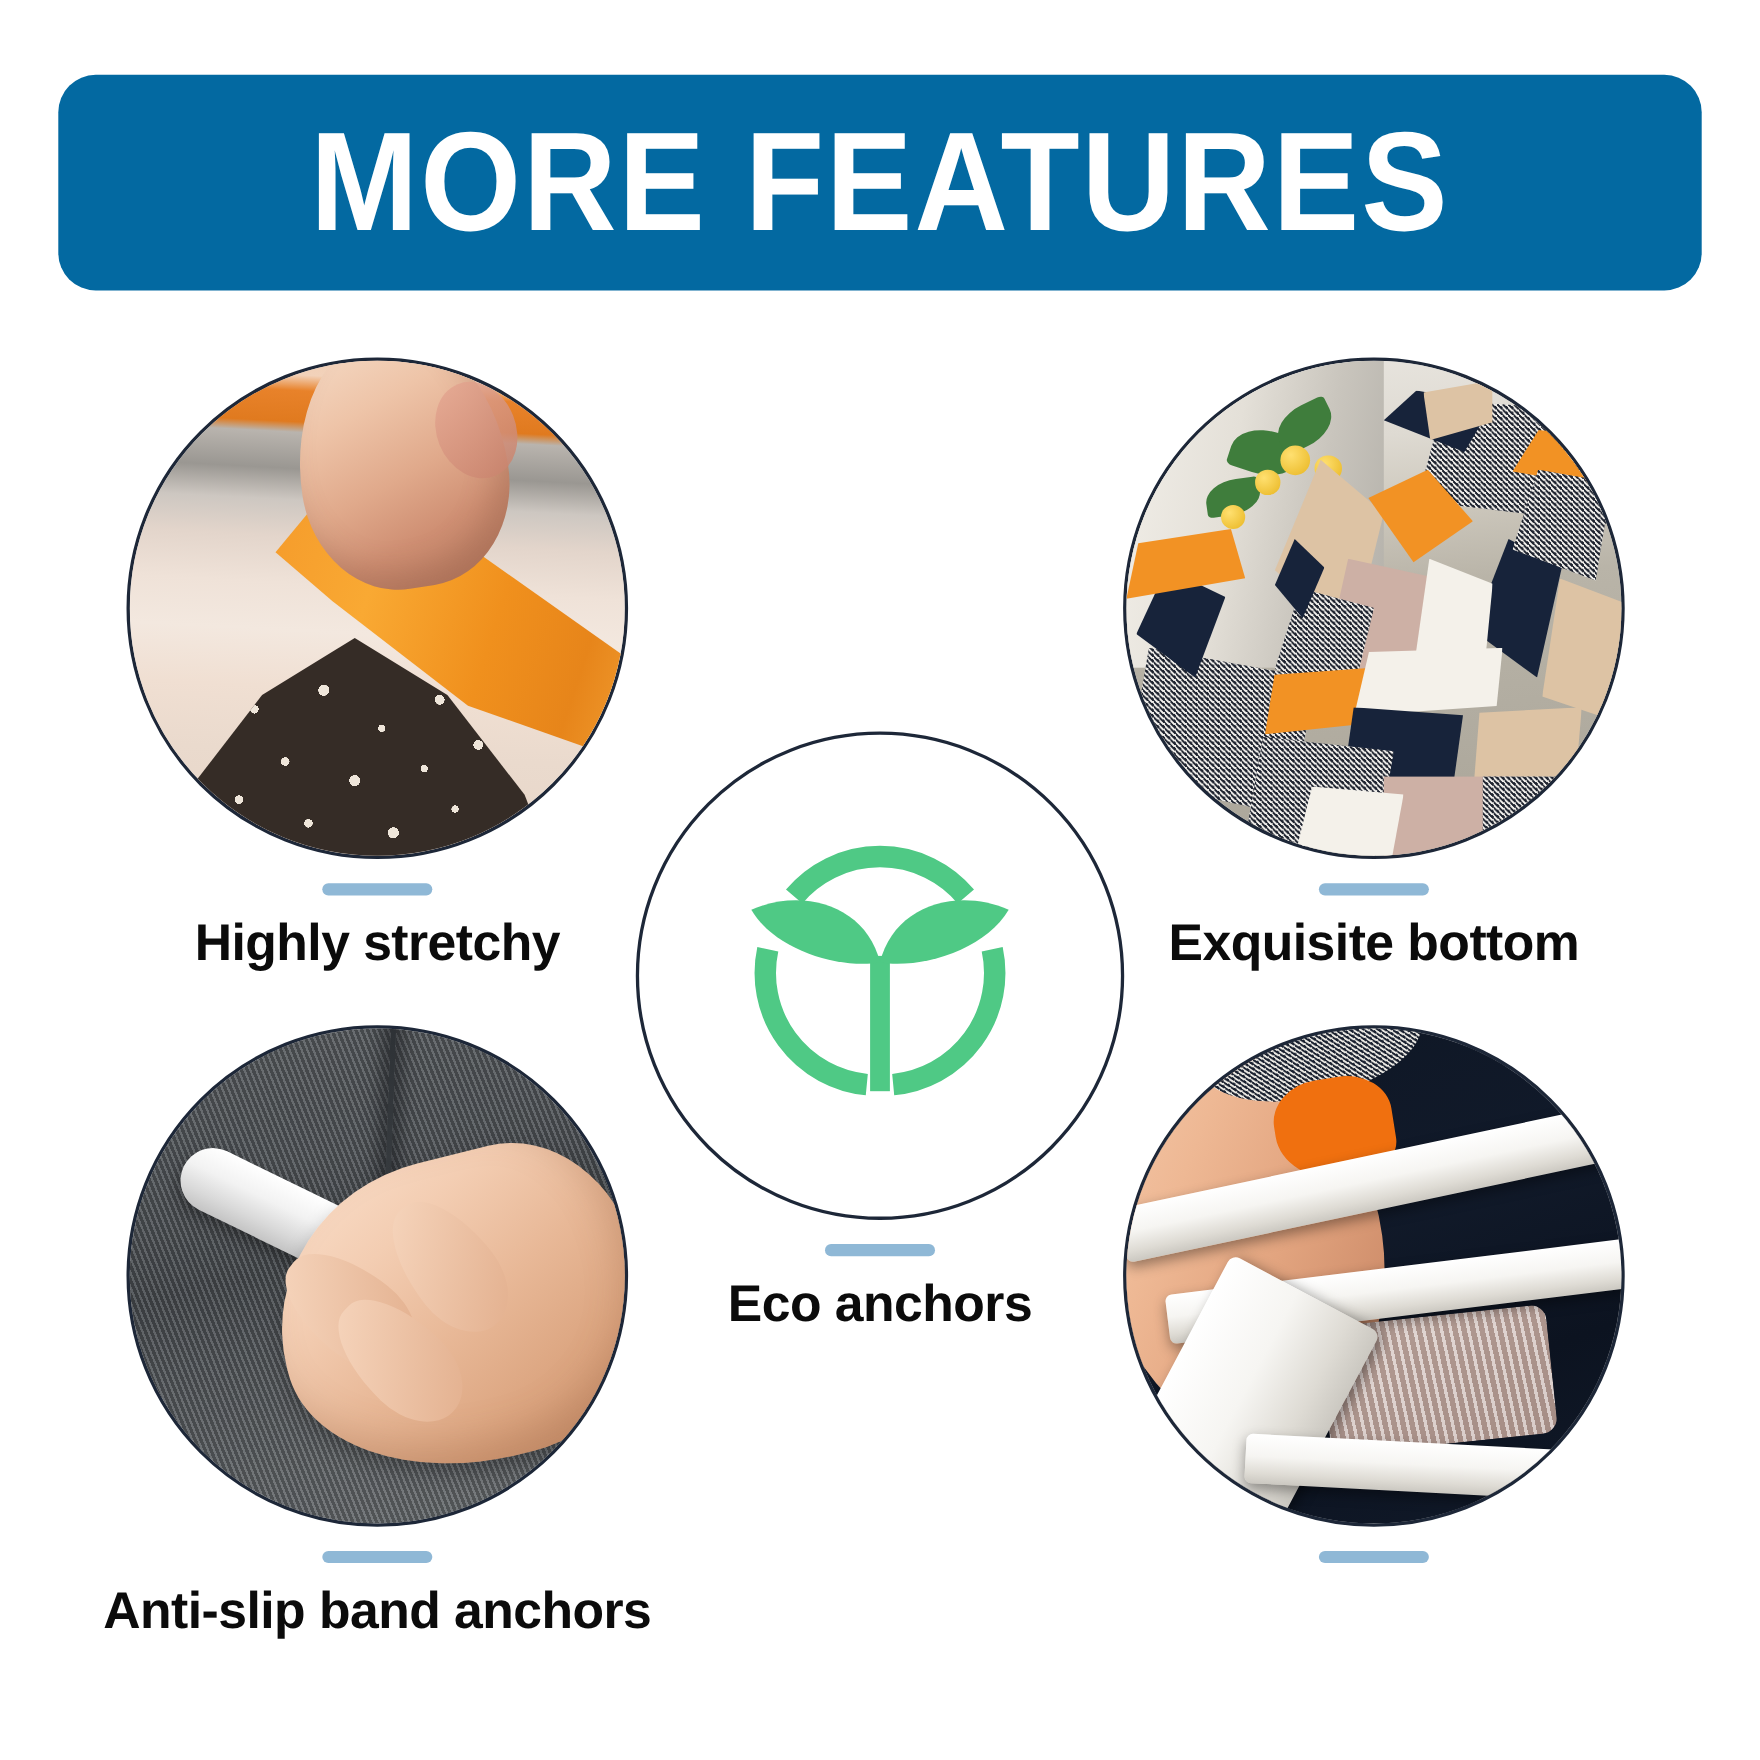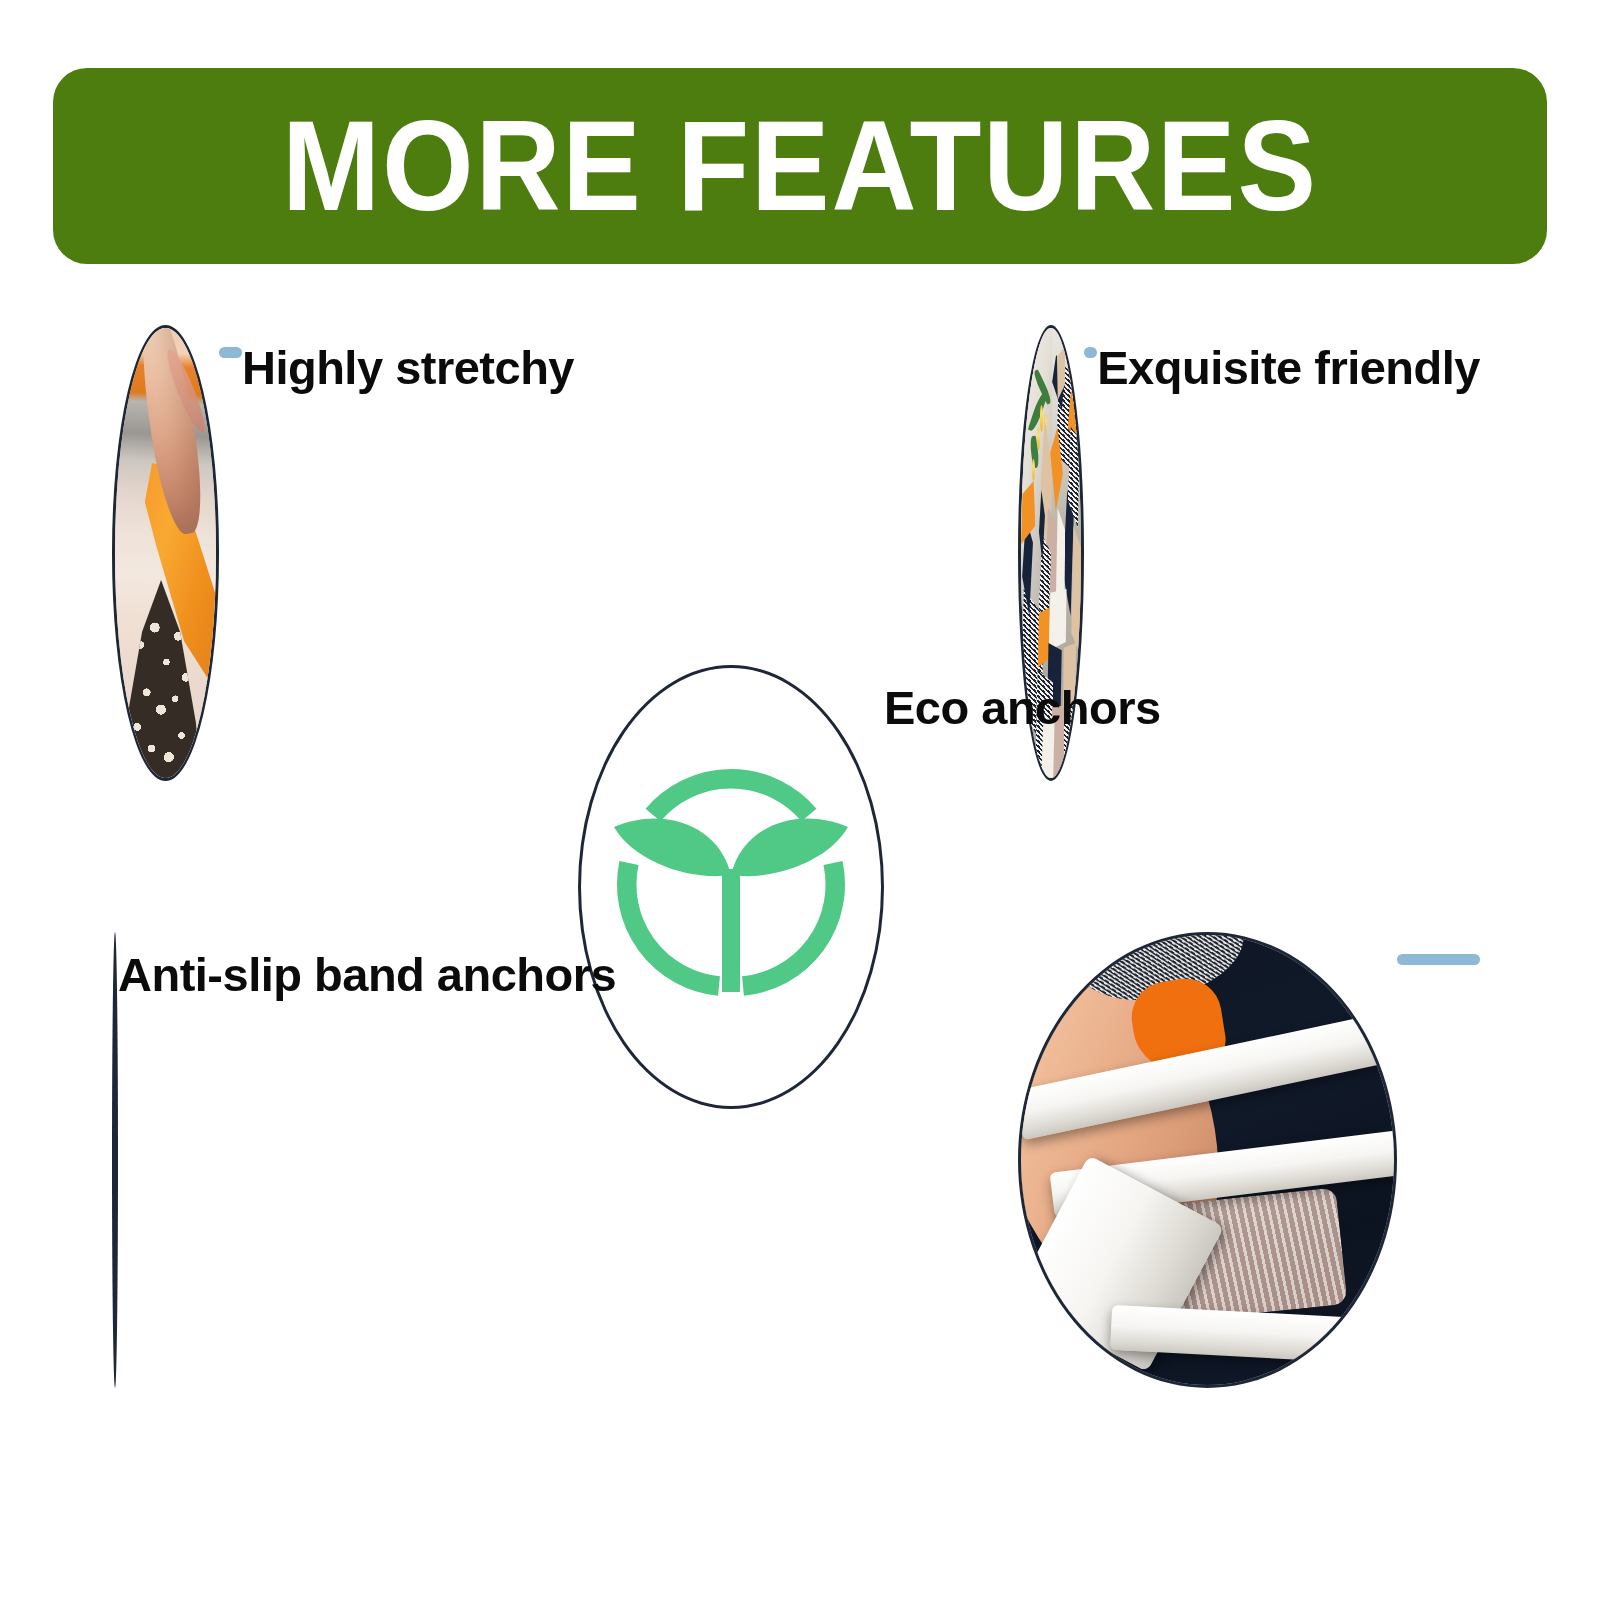--- a/index.html
+++ b/index.html
@@ -10,42 +10,42 @@
     font-family:"Liberation Sans", sans-serif;
     position:relative;
     overflow:hidden;
   }
 
   
   .banner {
     position:absolute;
     left:53px; top:68px;
     width:1494px; height:196px;
-    background:#4d7c0f;
+    background:#0369a1;
     border-radius:34px;
     display:flex; align-items:center; justify-content:center;
   }
   .banner-title {
     color:#ffffff;
     font-family:"Liberation Sans", sans-serif;
     font-weight:bold;
     font-size:128px;
     letter-spacing:2px;
     line-height:1;
     transform:scaleX(0.92);
     white-space:nowrap;
     text-transform:uppercase;
   }
 
   
   .feature {
     position:absolute;
     display:flex;
-    flex-direction:row;
-    align-items:flex-start;
+    flex-direction:column;
+    align-items:center;
   }
   .photo-circle {
     border-radius:50%;
     border:3px solid #1D2738;
     overflow:hidden;
     position:relative;
     background:#cfcfcf;
   }
   .photo-inner { position:absolute; inset:0; }
 
@@ -320,21 +320,21 @@
       <div class="pp pp-white" style="left:46%;top:58%;width:30%;height:14%;clip-path:polygon(10% 6%,100% 0,96% 84%,0 98%);"></div>
       <div class="pp pp-navy" style="left:44%;top:70%;width:24%;height:16%;clip-path:polygon(8% 0,100% 10%,92% 96%,0 84%);"></div>
       <div class="pp pp-beige" style="left:70%;top:70%;width:22%;height:18%;clip-path:polygon(6% 6%,100% 0,94% 86%,0 100%);"></div>
       <div class="pp pp-speck" style="left:24%;top:76%;width:30%;height:24%;clip-path:polygon(12% 0,100% 12%,88% 100%,0 86%);"></div>
       <div class="pp pp-rose" style="left:52%;top:84%;width:26%;height:18%;"></div>
       <div class="pp pp-white" style="left:34%;top:86%;width:22%;height:16%;clip-path:polygon(16% 0,100% 10%,88% 100%,0 88%);"></div>
       <div class="pp pp-speck" style="left:72%;top:84%;width:28%;height:18%;"></div>
     </div>
   </div>
   <div class="accent-bar"></div>
-  <div class="feature-label">Exquisite friendly</div>
+  <div class="feature-label">Exquisite bottom</div>
 </div>
 
 <div class="feature" id="feat-eco">
   <div class="eco-circle">
     <svg class="eco-svg" viewBox="0 0 200 200">
 
       <path d="M 48 52 A 68 68 0 0 1 152 52" fill="none" stroke="#4FC985" stroke-width="13" stroke-linecap="butt"></path>
 
       <path d="M 32 84 A 68 68 0 0 0 92 166" fill="none" stroke="#4FC985" stroke-width="13" stroke-linecap="butt"></path>
       <path d="M 168 84 A 68 68 0 0 1 108 166" fill="none" stroke="#4FC985" stroke-width="13" stroke-linecap="butt"></path>

